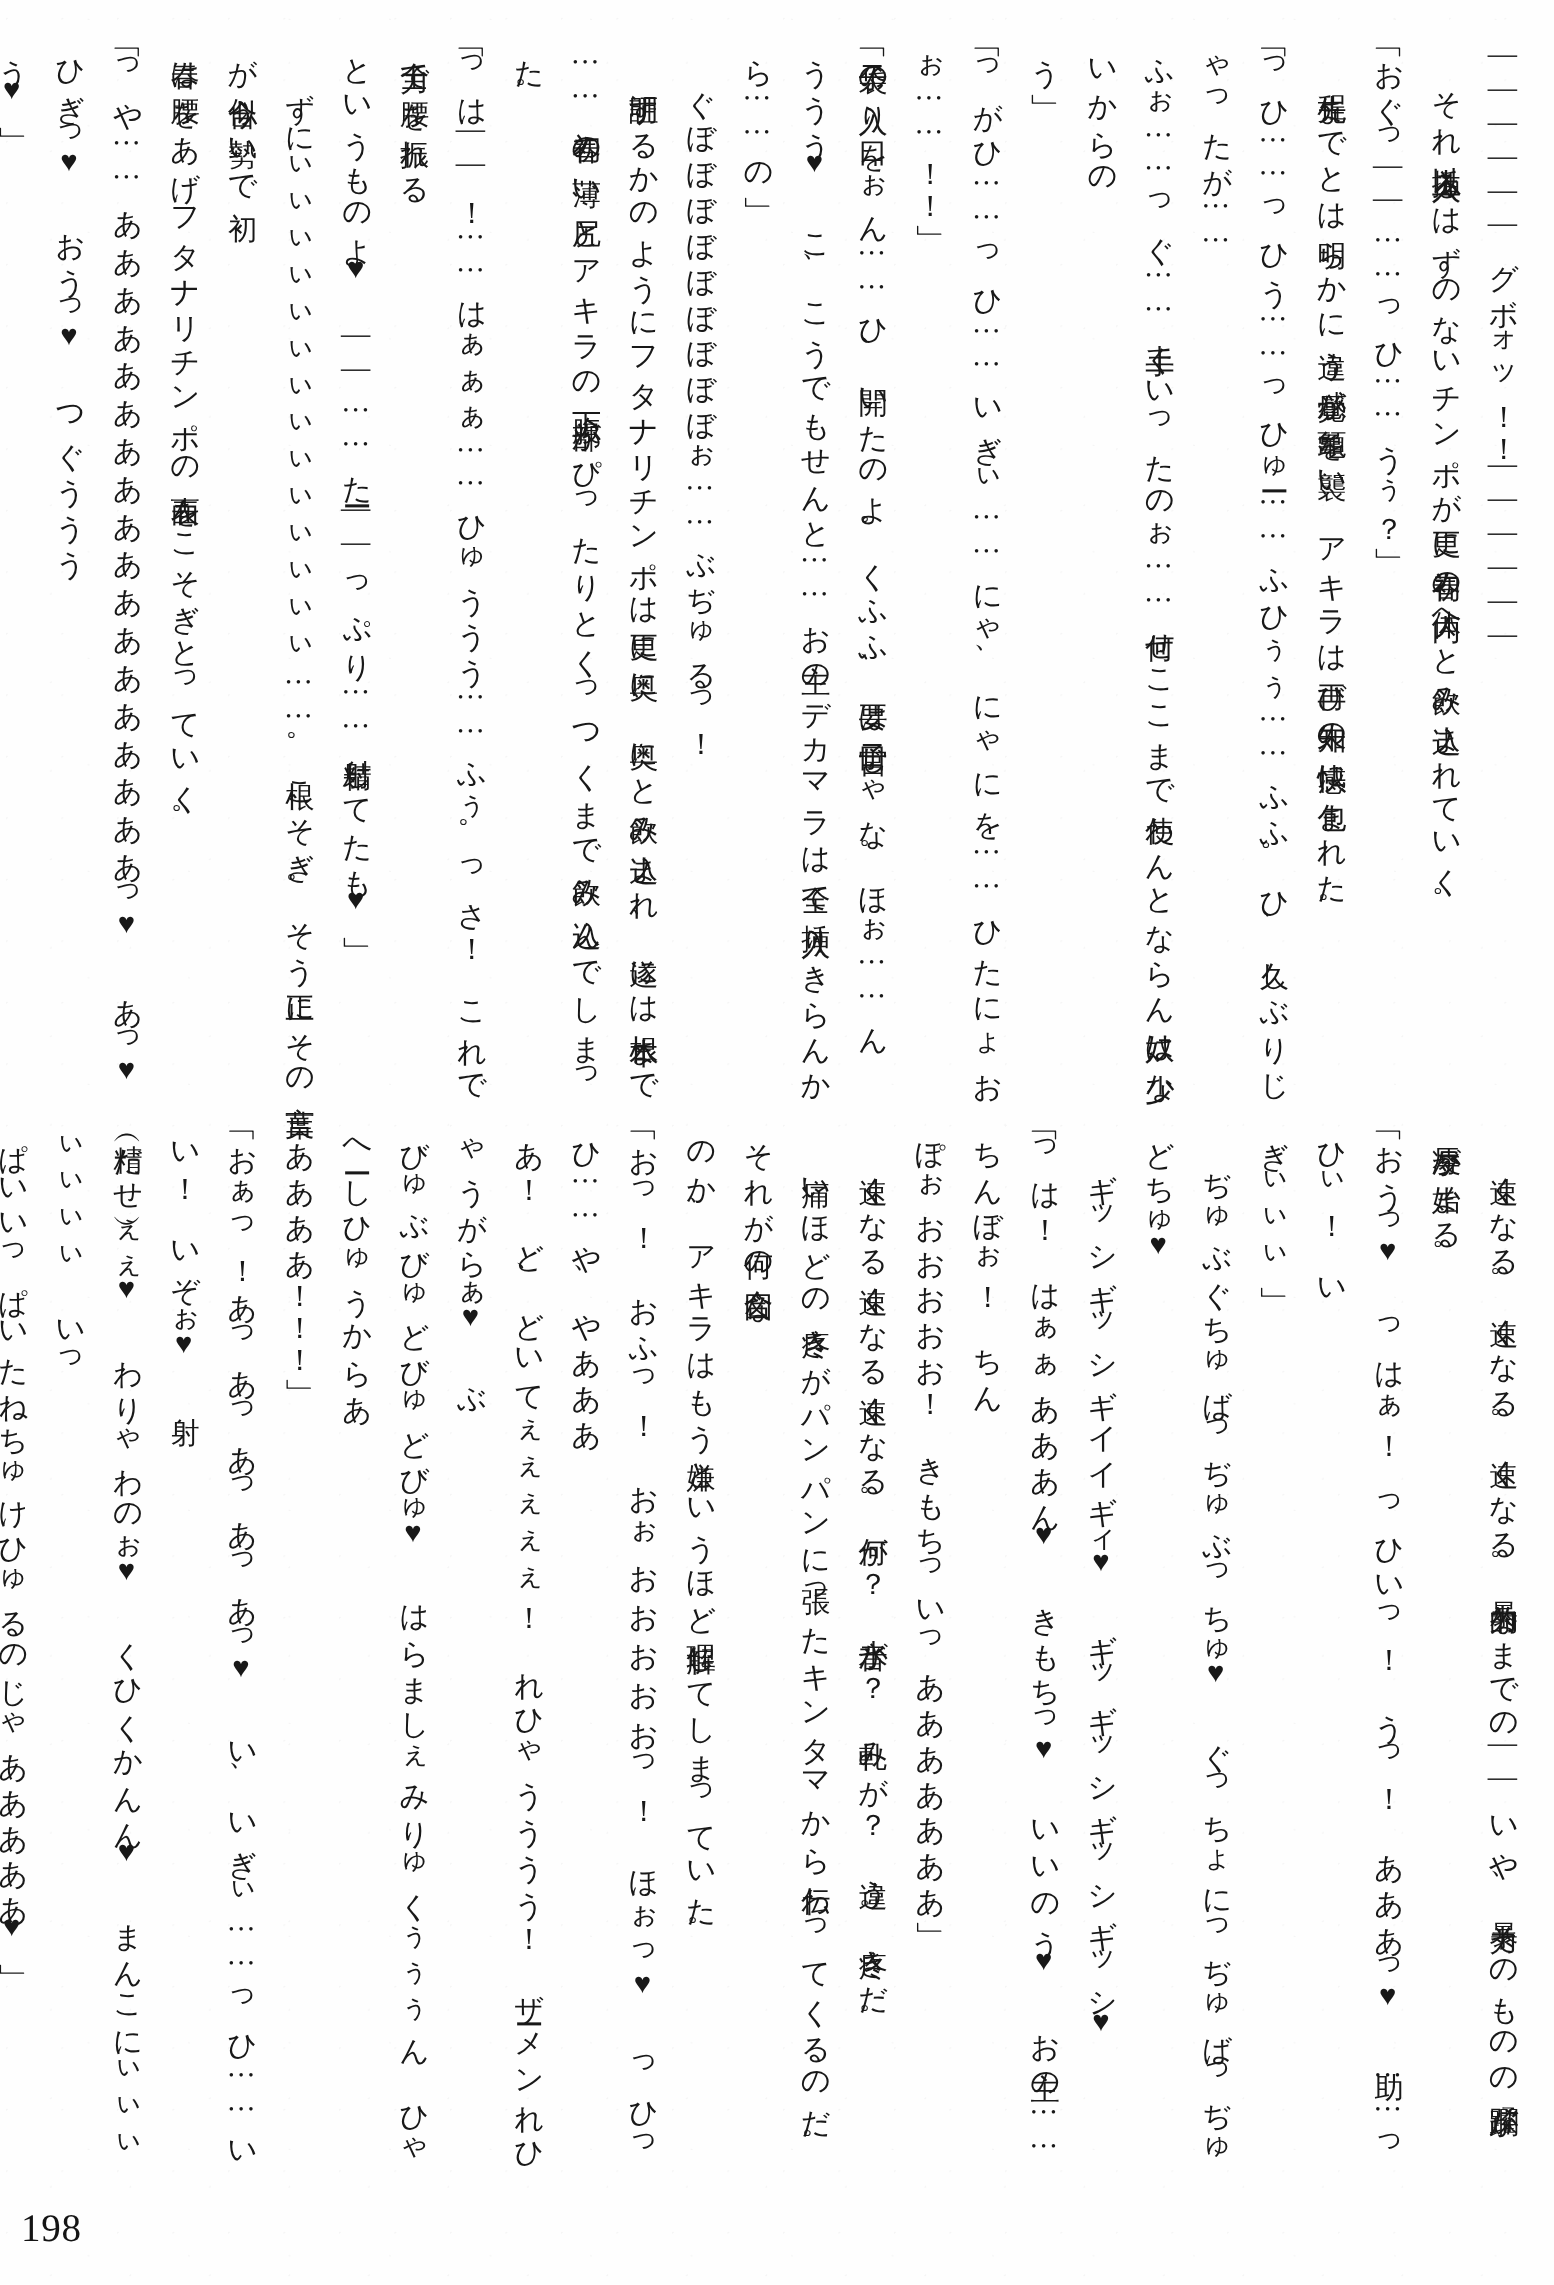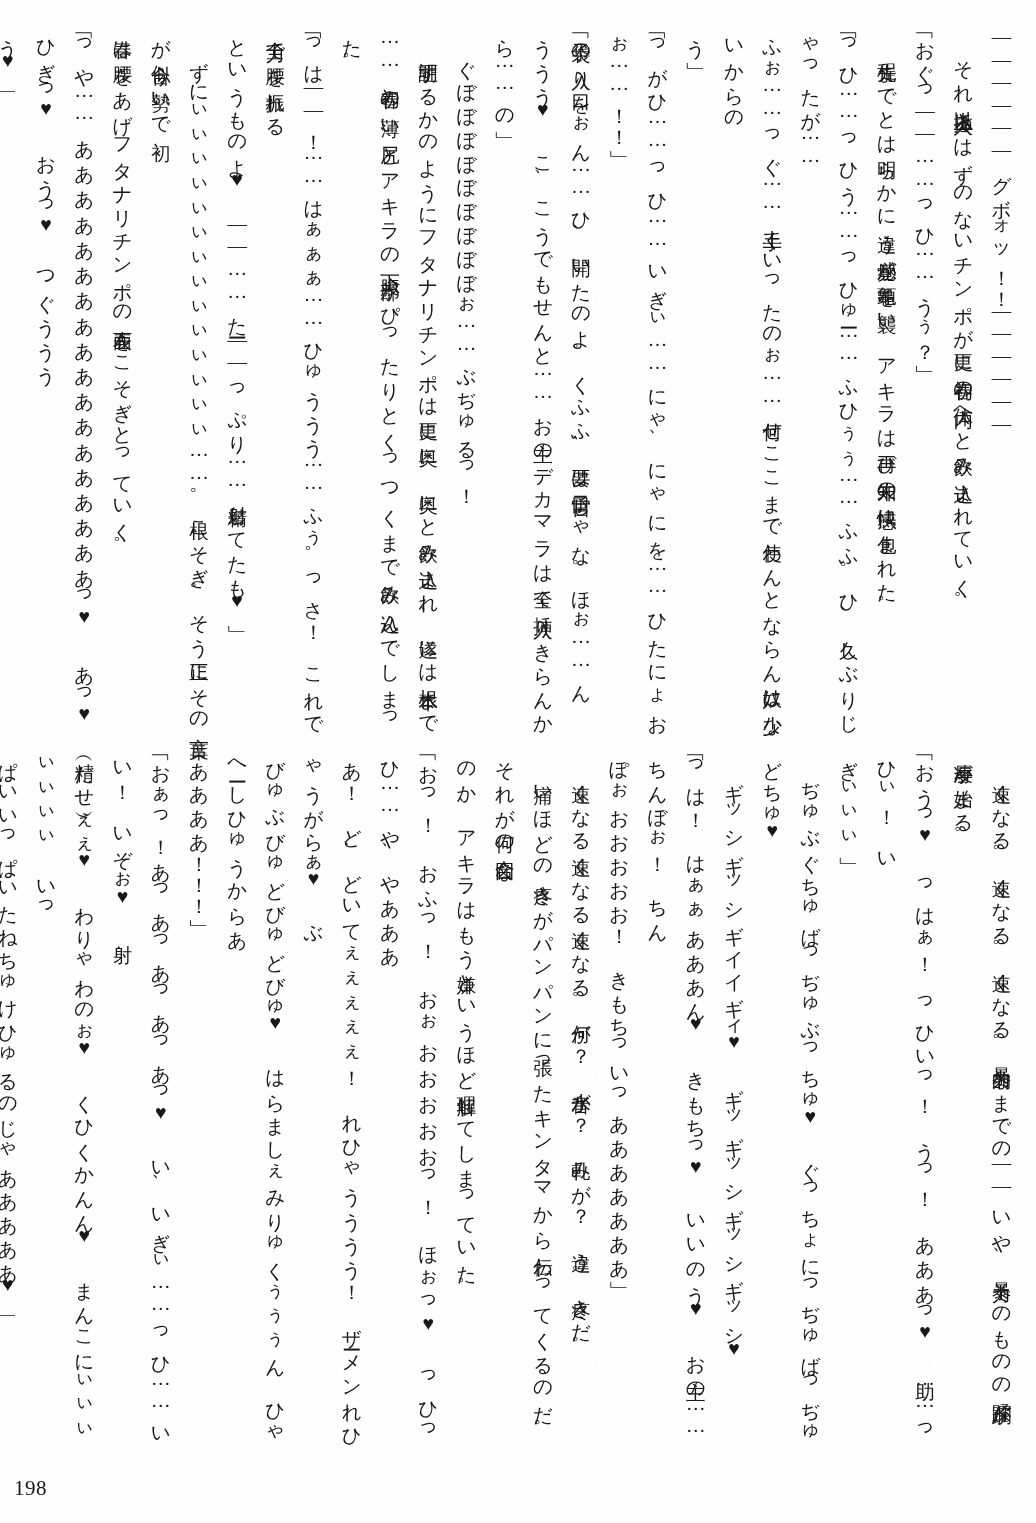--- a/index.html
+++ b/index.html
@@ -58,21 +58,21 @@
     padding: 0;
     text-indent: 0;
   }
 
   
   .folio {
     position: absolute;
     left: 14px;
     bottom: 22px;
     font-family: "Liberation Serif", "DejaVu Serif", serif;
-    font-size: 21px;
+    font-size: 26px;
     color: #141414;
     letter-spacing: 0.5px;
   }
 
   
   .speckle {
     position: absolute;
     inset: 0;
     pointer-events: none;
     opacity: 0.035;

